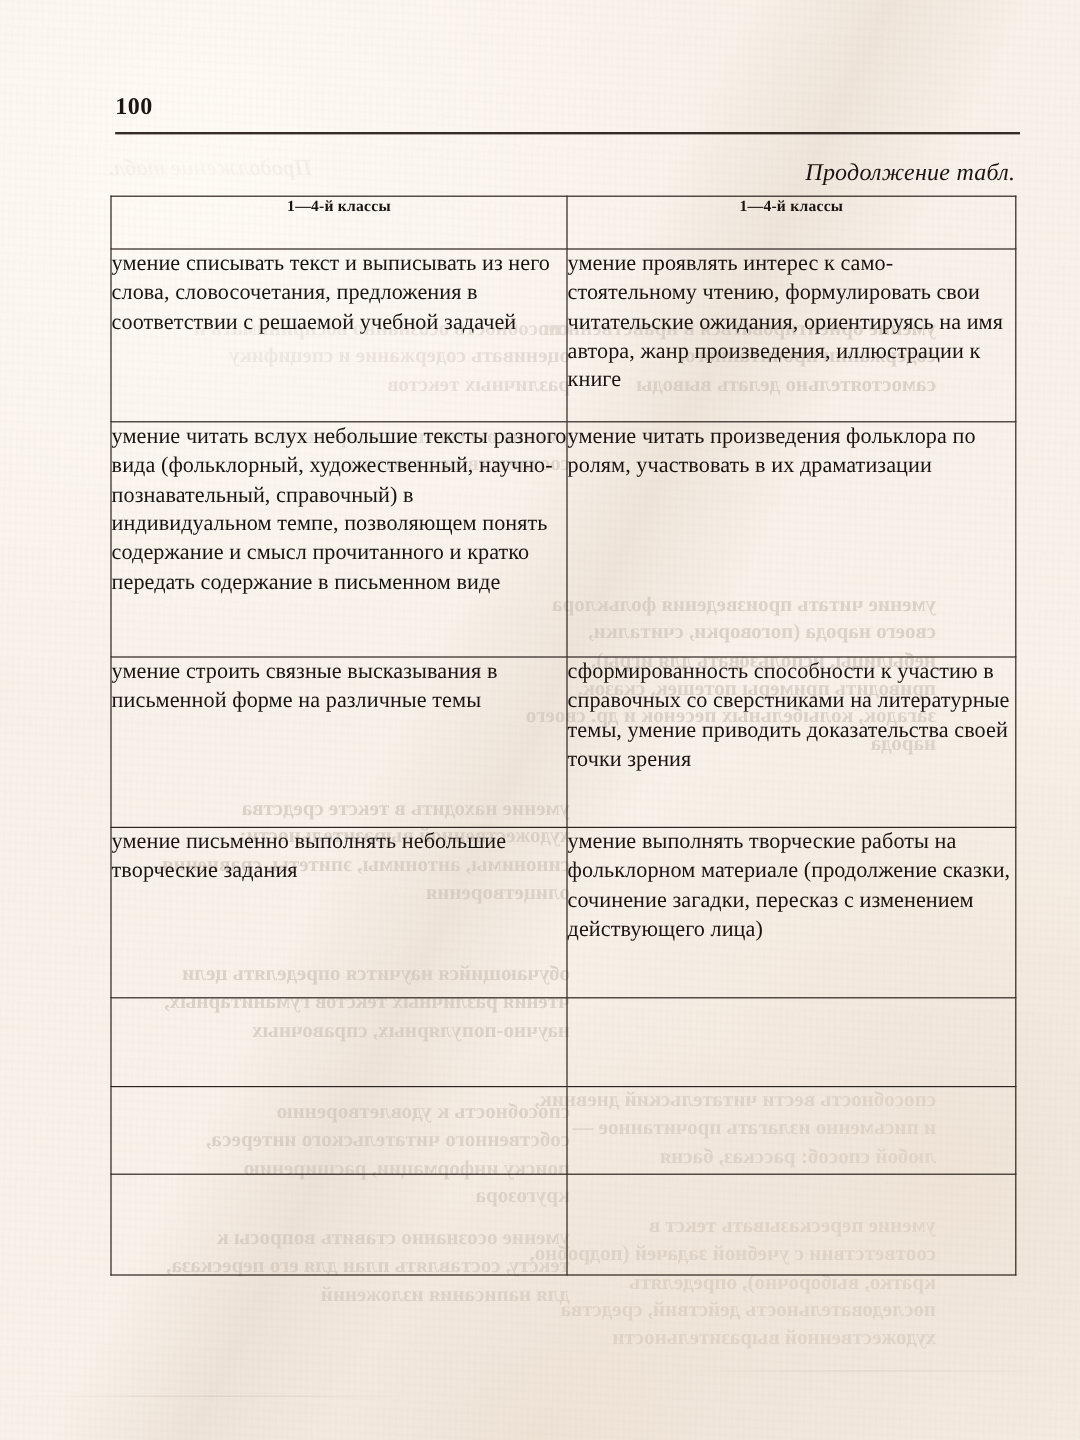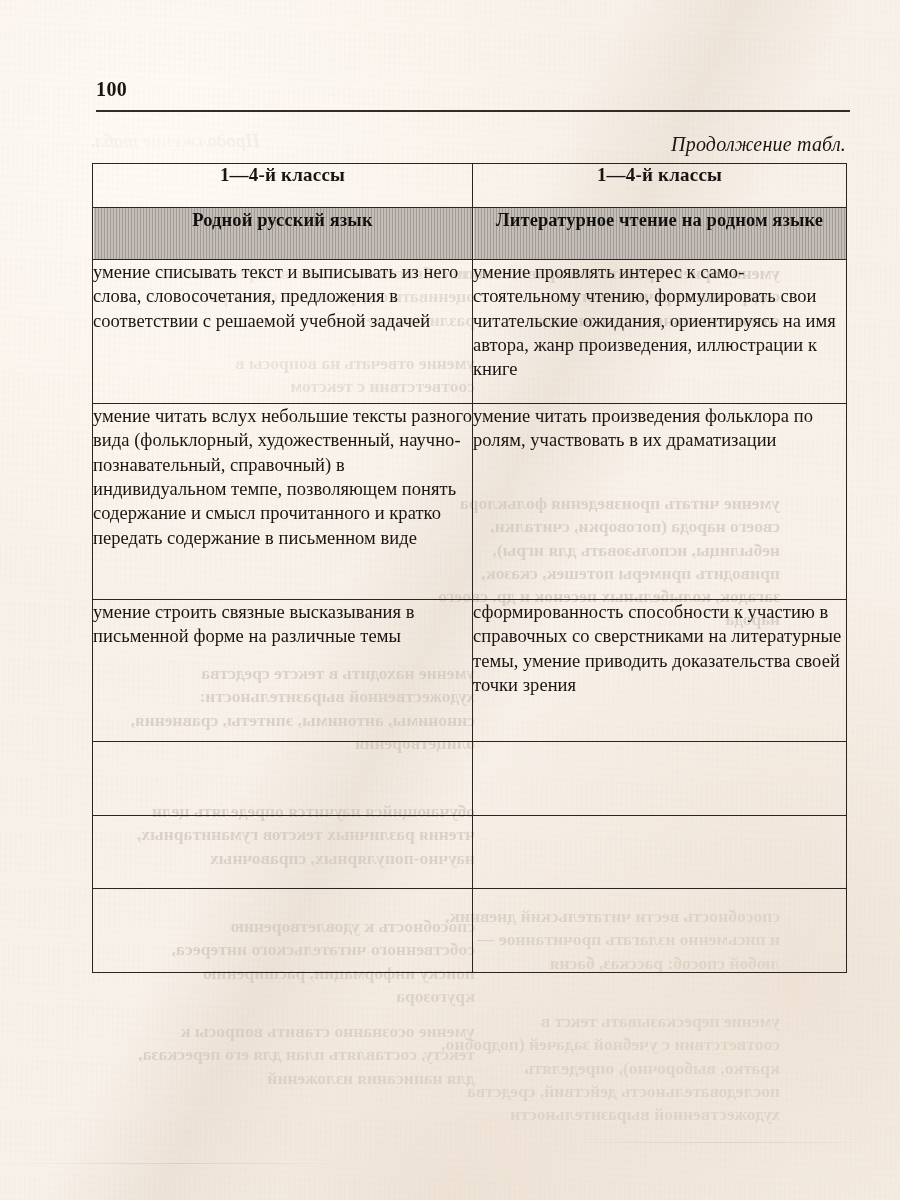--- a/index.html
+++ b/index.html
@@ -124,21 +124,21 @@
     border: 1.6px solid #2c241e;
     vertical-align: top;
     padding: 0;
   }
   col.c1 { width: 380px; }
   col.c2 { width: 374px; }
 
   th.grade {
     text-align: center;
     font-weight: 700;
-    font-size: 19px;
+    font-size: 13px;
     padding: 8px 6px 9px 6px;
     letter-spacing: .2px;
     background: transparent;
   }
 
   th.subject {
     text-align: center;
     font-weight: 700;
     font-size: 18.5px;
     line-height: 1.3;
@@ -209,38 +209,38 @@
   <table class="grid">
     <colgroup>
         <col class="c1">
         <col class="c2">
       </colgroup>
     <thead>
       <tr class="r-h1">
         <th class="grade">1—4-й классы</th>
         <th class="grade">1—4-й классы</th>
       </tr>
-      <tr class="r-h2">
-        <th class="subject">Родной русский язык</th>
-        <th class="subject">Литературное чтение на родном языке</th>
-      </tr>
     </thead>
     <tbody>
       <tr class="r-1">
         <td class="cell">умение списывать текст и выписы­вать из него слова, словосочетания, предложения в соответствии с ре­шаемой учебной задачей</td>
         <td class="cell">умение проявлять интерес к само­стоятельному чтению, формули­ровать свои читательские ожида­ния, ориентируясь на имя автора, жанр произведения, иллюстрации к книге</td>
       </tr>
       <tr class="r-2">
         <td class="cell">умение читать вслух небольшие тексты разного вида (фольклор­ный, художественный, научно-познавательный, справочный) в индивидуальном темпе, позволя­ющем понять содержание и смысл прочитанного и кратко передать содержание в письменном виде</td>
         <td class="cell">умение читать произведения фоль­клора по ролям, участвовать в их драматизации</td>
       </tr>
       <tr class="r-3">
         <td class="cell">умение строить связные выска­зывания в письменной форме на различные темы</td>
         <td class="cell">сформированность способности к участию в справочных со свер­стниками на литературные темы, умение приводить доказательства своей точки зрения</td>
       </tr>
+      <tr class="r-4">
+        <td class="cell">умение письменно выполнять не­большие творческие задания</td>
+        <td class="cell">умение выполнять творческие ра­боты на фольклорном материале (продолжение сказки, сочинение загадки, пересказ с изменением действующего лица)</td>
+      </tr>
       <tr class="r-e1">
         <td class="cell empty"></td>
         <td class="cell empty"></td>
       </tr>
       <tr class="r-e2">
         <td class="cell empty"></td>
         <td class="cell empty"></td>
       </tr>
       <tr class="r-e3">
         <td class="cell empty"></td>

